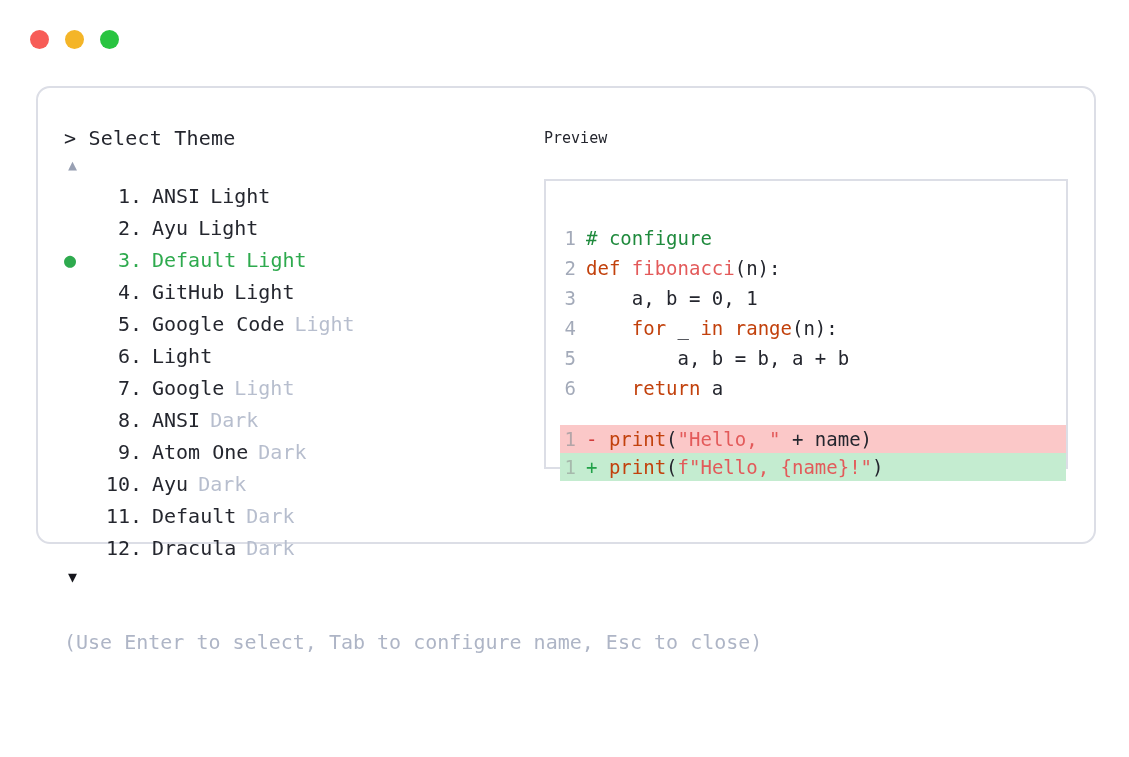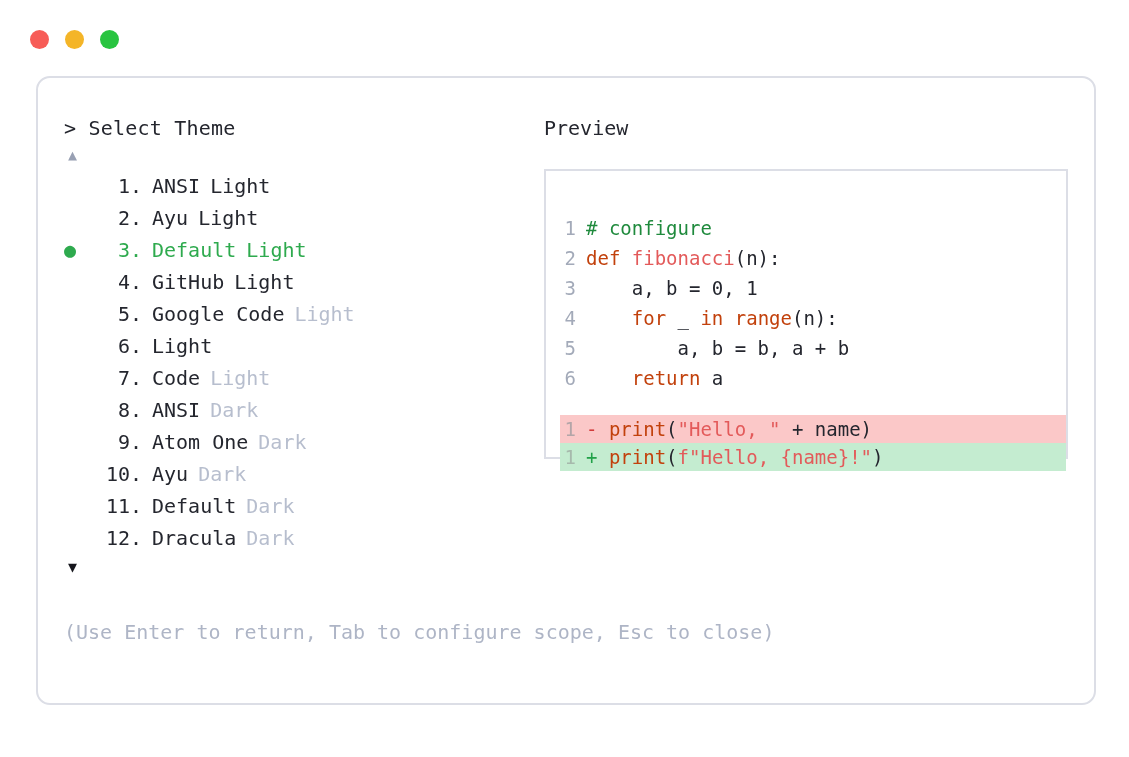--- a/index.html
+++ b/index.html
@@ -35,23 +35,23 @@
     border-radius: 50%;
   }
   .dot-close  { background: #f75c57; }
   .dot-min    { background: #f4b528; }
   .dot-max    { background: #29c440; }
 
   
   .card {
     position: absolute;
     left: 36px;
-    top: 76px;
+    top: 86px;
     width: 1060px;
-    height: 629px;
+    height: 458px;
     border: 2px solid #dcdee6;
     border-radius: 14px;
     background: #ffffff;
   }
 
   
   .left-col {
     position: absolute;
     left: 26px;
     top: 36px;
@@ -119,21 +119,21 @@
   }
 
   
   .right-col {
     position: absolute;
     left: 506px;
     top: 36px;
     width: 528px;
   }
   .preview-label {
-    font-size: 20px;
+    font-size: 15px;
     line-height: 28px;
     color: #24262e;
     white-space: pre;
   }
   .preview-box {
     position: absolute;
     left: 0;
     top: 55px;
     width: 524px;
     height: 290px;
@@ -209,31 +209,31 @@
   <div class="left-col">
     <div class="prompt-row">&gt; Select Theme</div>
     <div class="scroll-arrow scroll-up">▲</div>
     <div class="theme-list" id="theme-list">
         <div class="theme-row"><span class="bullet-cell empty">&nbsp;</span><span class="num-cell">1.</span><span class="name-cell">ANSI</span><span class="suffix-cell suffix-on">Light</span></div>
         <div class="theme-row"><span class="bullet-cell empty">&nbsp;</span><span class="num-cell">2.</span><span class="name-cell">Ayu</span><span class="suffix-cell suffix-on">Light</span></div>
         <div class="theme-row selected"><span class="bullet-cell">●</span><span class="num-cell">3.</span><span class="name-cell">Default</span><span class="suffix-cell suffix-on">Light</span></div>
         <div class="theme-row"><span class="bullet-cell empty">&nbsp;</span><span class="num-cell">4.</span><span class="name-cell">GitHub</span><span class="suffix-cell suffix-on">Light</span></div>
         <div class="theme-row"><span class="bullet-cell empty">&nbsp;</span><span class="num-cell">5.</span><span class="name-cell">Google Code</span><span class="suffix-cell suffix-dim">Light</span></div>
         <div class="theme-row"><span class="bullet-cell empty">&nbsp;</span><span class="num-cell">6.</span><span class="suffix-cell suffix-on">Light</span></div>
-        <div class="theme-row"><span class="bullet-cell empty">&nbsp;</span><span class="num-cell">7.</span><span class="name-cell">Code</span><span class="suffix-cell suffix-dim">Light</span></div>
+        <div class="theme-row"><span class="bullet-cell empty">&nbsp;</span><span class="num-cell">7.</span><span class="name-cell">Google</span><span class="suffix-cell suffix-dim">Light</span></div>
         <div class="theme-row"><span class="bullet-cell empty">&nbsp;</span><span class="num-cell">8.</span><span class="name-cell">ANSI</span><span class="suffix-cell suffix-dim">Dark</span></div>
         <div class="theme-row"><span class="bullet-cell empty">&nbsp;</span><span class="num-cell">9.</span><span class="name-cell">Atom One</span><span class="suffix-cell suffix-dim">Dark</span></div>
         <div class="theme-row"><span class="bullet-cell empty">&nbsp;</span><span class="num-cell">10.</span><span class="name-cell">Ayu</span><span class="suffix-cell suffix-dim">Dark</span></div>
         <div class="theme-row"><span class="bullet-cell empty">&nbsp;</span><span class="num-cell">11.</span><span class="name-cell">Default</span><span class="suffix-cell suffix-dim">Dark</span></div>
         <div class="theme-row"><span class="bullet-cell empty">&nbsp;</span><span class="num-cell">12.</span><span class="name-cell">Dracula</span><span class="suffix-cell suffix-dim">Dark</span></div>
       </div>
     <div class="scroll-arrow scroll-down">▼</div>
   </div>
 
-  <div class="footer-hint">(Use Enter to return, Tab to configure scope, Esc to close)</div>
+  <div class="footer-hint">(Use Enter to select, Tab to configure name, Esc to close)</div>
 
   <div class="right-col">
     <div class="preview-label">Preview</div>
     <div class="preview-box">
       <div class="code-area">
         <div id="code-lines">
             <div class="code-line"><span class="gutter">1</span><span class="code-text"><span class="tok-comment"># configure</span></span></div>
             <div class="code-line"><span class="gutter">2</span><span class="code-text"><span class="tok-kw">def </span><span class="tok-fn">fibonacci</span><span class="tok-plain">(n):</span></span></div>
             <div class="code-line"><span class="gutter">3</span><span class="code-text"><span class="tok-plain">    a, b = </span><span class="tok-num">0</span><span class="tok-plain">, </span><span class="tok-num">1</span></span></div>
             <div class="code-line"><span class="gutter">4</span><span class="code-text"><span class="tok-plain">    </span><span class="tok-kw">for</span><span class="tok-plain"> _ </span><span class="tok-kw">in</span><span class="tok-plain"> </span><span class="tok-kw">range</span><span class="tok-plain">(n):</span></span></div>

